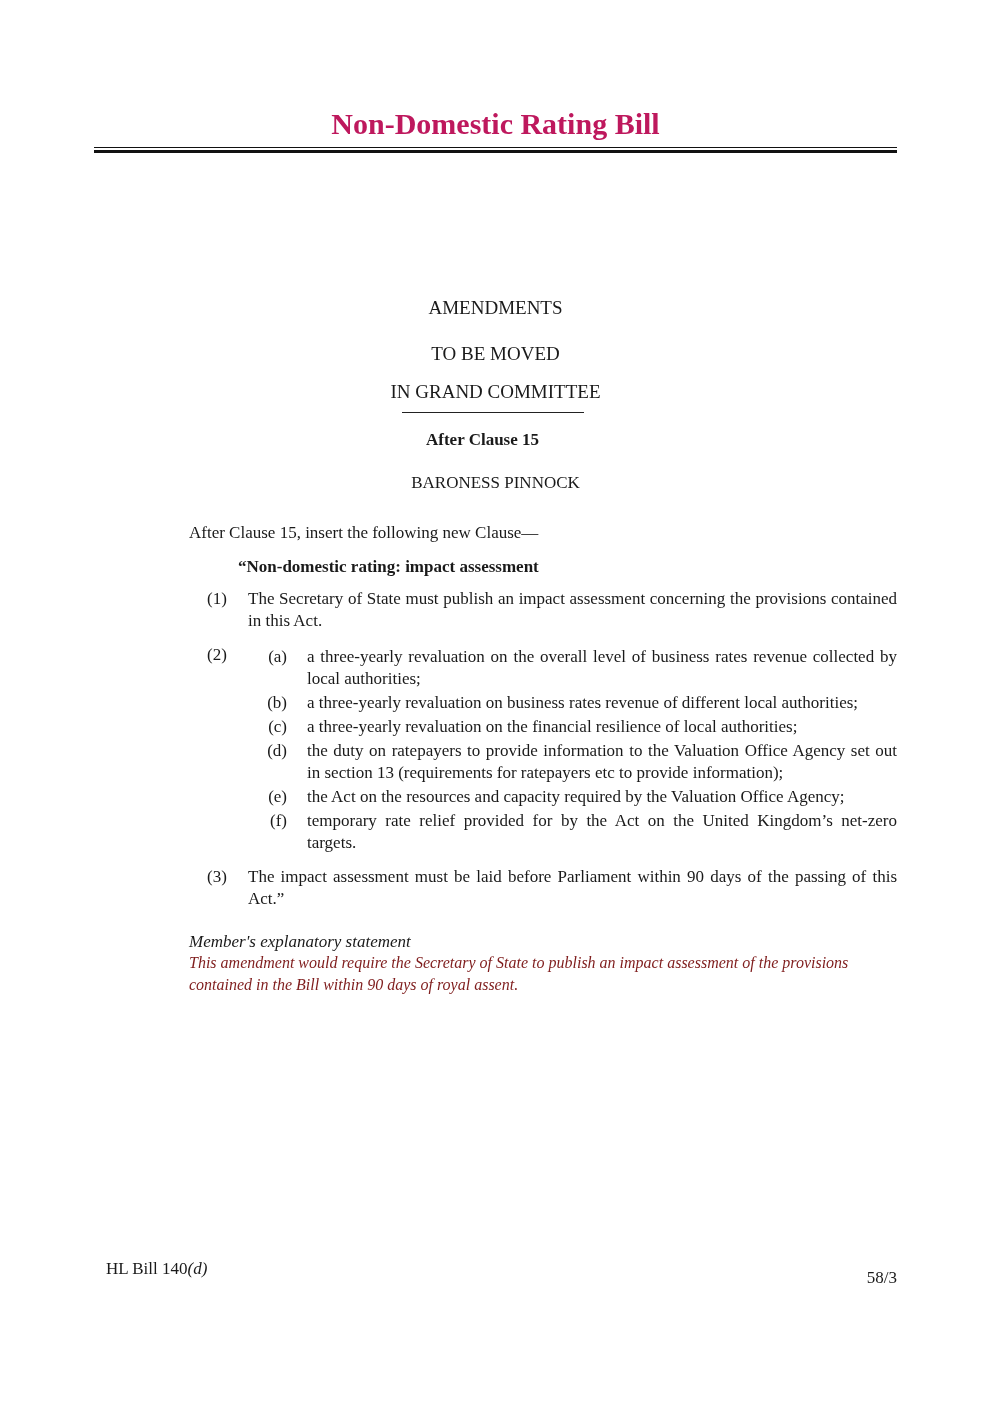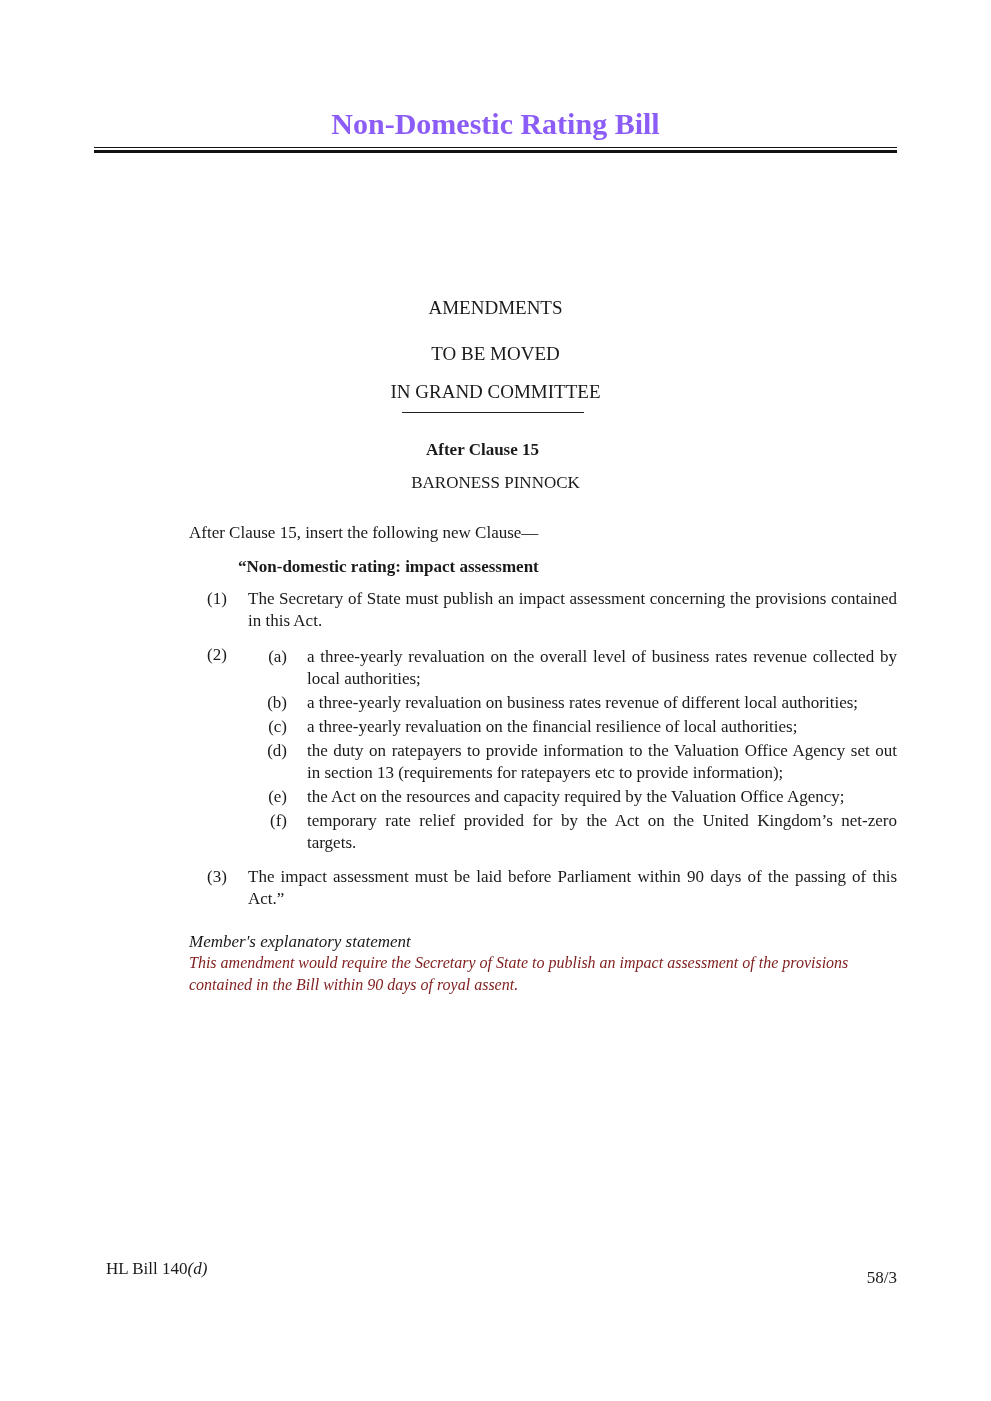--- a/index.html
+++ b/index.html
@@ -20,21 +20,21 @@
       left: 94px;
       top: 104px;
       width: 803px;
     }
     .page-header .title {
       text-align: center;
       font-weight: bold;
       font-size: 30px;
       line-height: 40px;
       margin: 0;
-      color: #8b5cf6;
+      color: #be185d;
     }
     .rule-thin {
       position: absolute;
       left: 0; right: 0;
       top: 43px;
       height: 1px;
       background: #111;
     }
     .rule-thick {
       position: absolute;
@@ -56,21 +56,21 @@
       left: 402px;
       width: 182px;
       top: 412px;
       height: 1px;
       background: #222;
     }
     .clause-title {
       position: absolute;
       left: 0;
       width: 965px;
-      top: 439px;
+      top: 429px;
       text-align: center;
       font-weight: bold;
       font-size: 17px;
       line-height: 22px;
     }
     .sponsor {
       position: absolute;
       left: 0;
       width: 991px;
       top: 472px;

